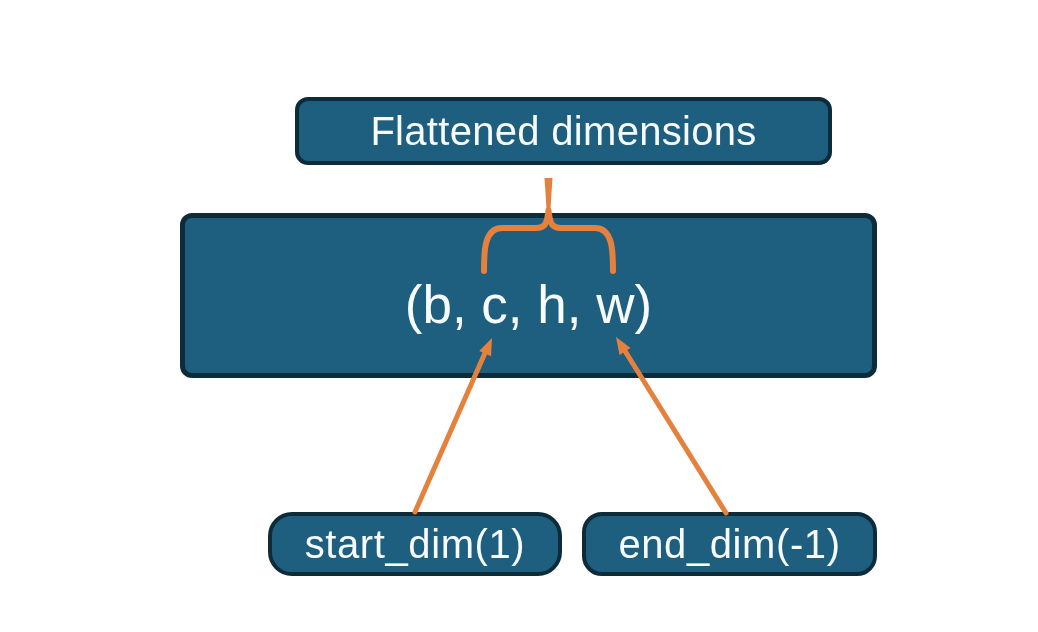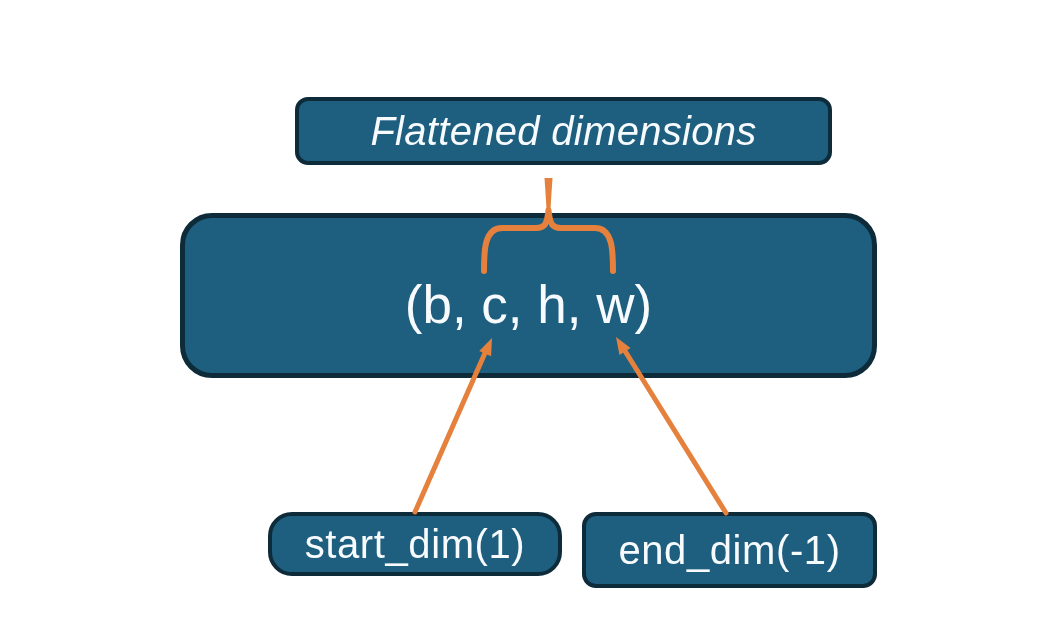--- a/index.html
+++ b/index.html
@@ -32,44 +32,43 @@
     line-height: 1;
     white-space: nowrap;
   }
 
   .node-flattened {
     left: 295px; top: 97px;
     width: 537px; height: 68px;
     border-radius: 13px;
     font-size: 40px;
     letter-spacing: 0.3px;
-    font-style: italic;
   }
 
   .node-tensor {
     left: 180px; top: 213px;
     width: 697px; height: 165px;
-    border-radius: 32px;
+    border-radius: 12px;
     border-width: 5px;
     font-size: 53px;
   }
   .node-tensor .node-label { transform: translateY(9px); }
 
   .node-start-dim {
     left: 268px; top: 512px;
     width: 294px; height: 64px;
     border-radius: 24px;
     font-size: 40px;
     letter-spacing: 0.6px;
   }
 
   .node-end-dim {
     left: 582px; top: 512px;
-    width: 295px; height: 76px;
-    border-radius: 14px;
+    width: 295px; height: 64px;
+    border-radius: 20px;
     font-size: 40px;
     letter-spacing: 0.6px;
   }
 
   .connector-layer {
     position: absolute;
     left: 0; top: 0;
     width: 1038px;
     height: 632px;
     z-index: 3;

